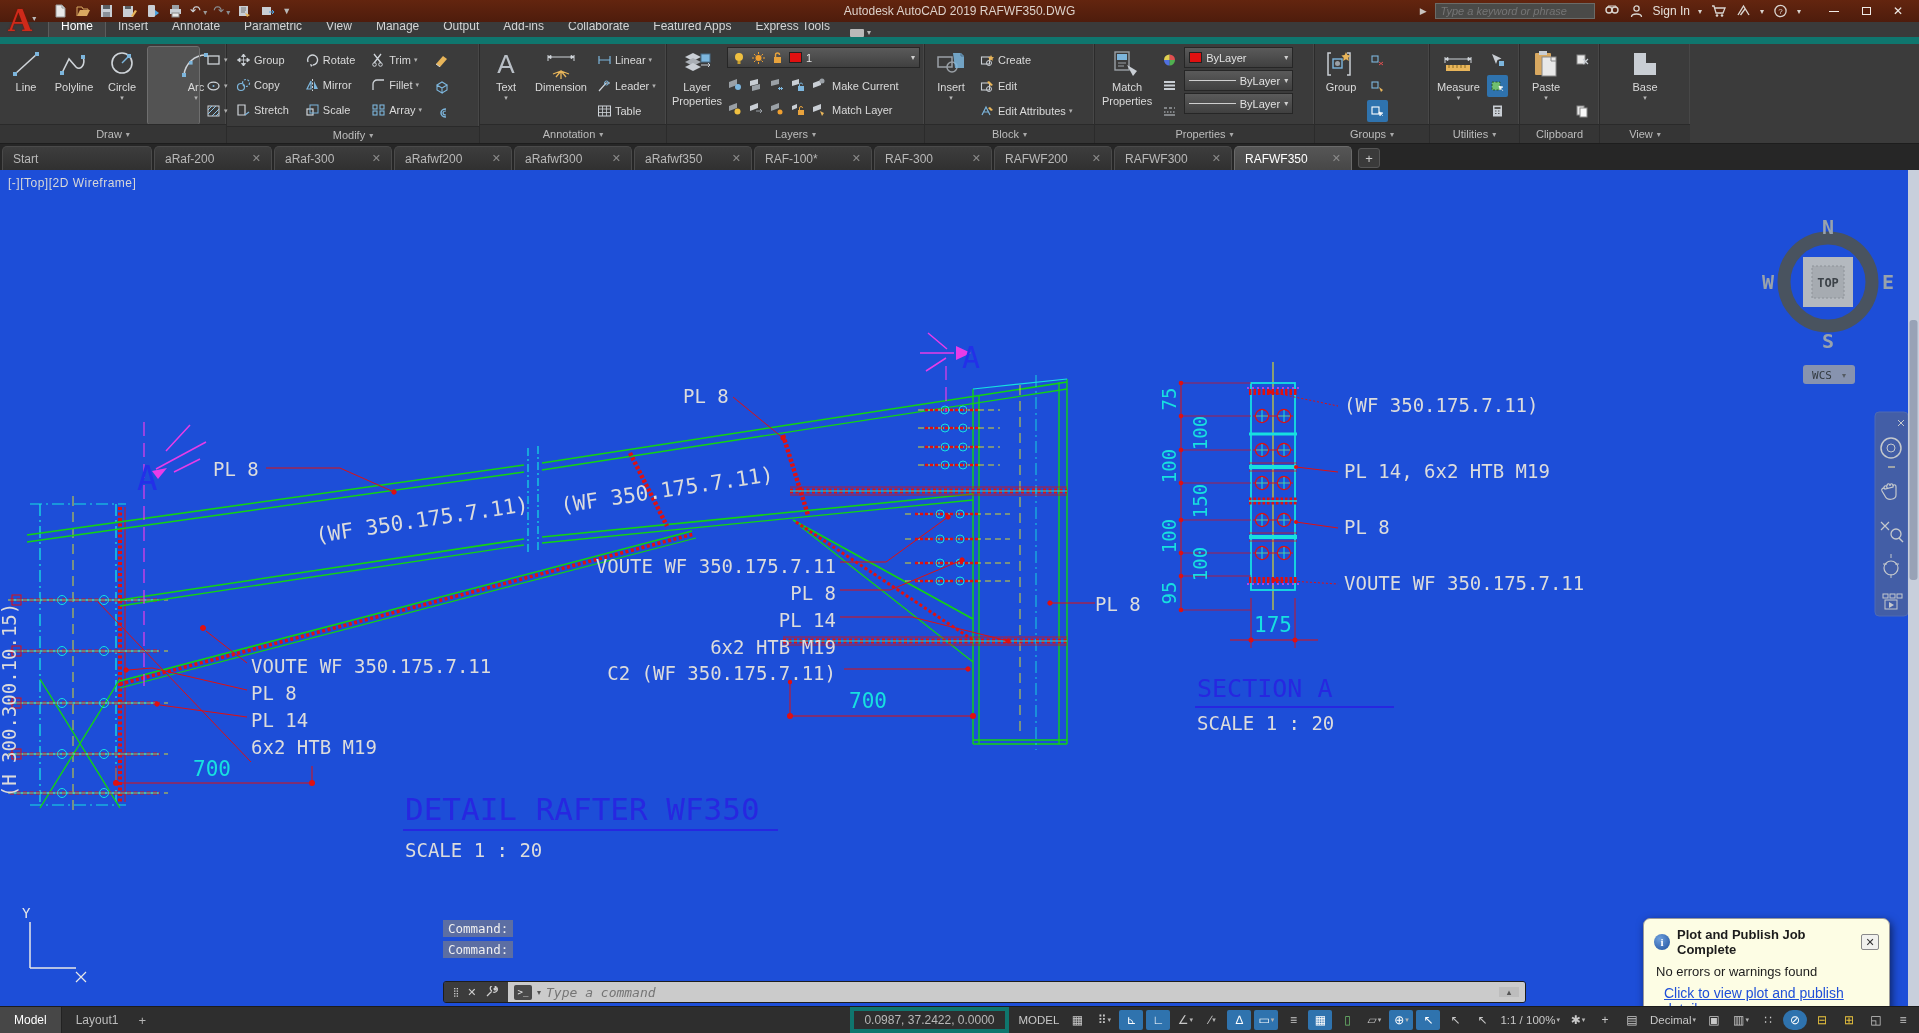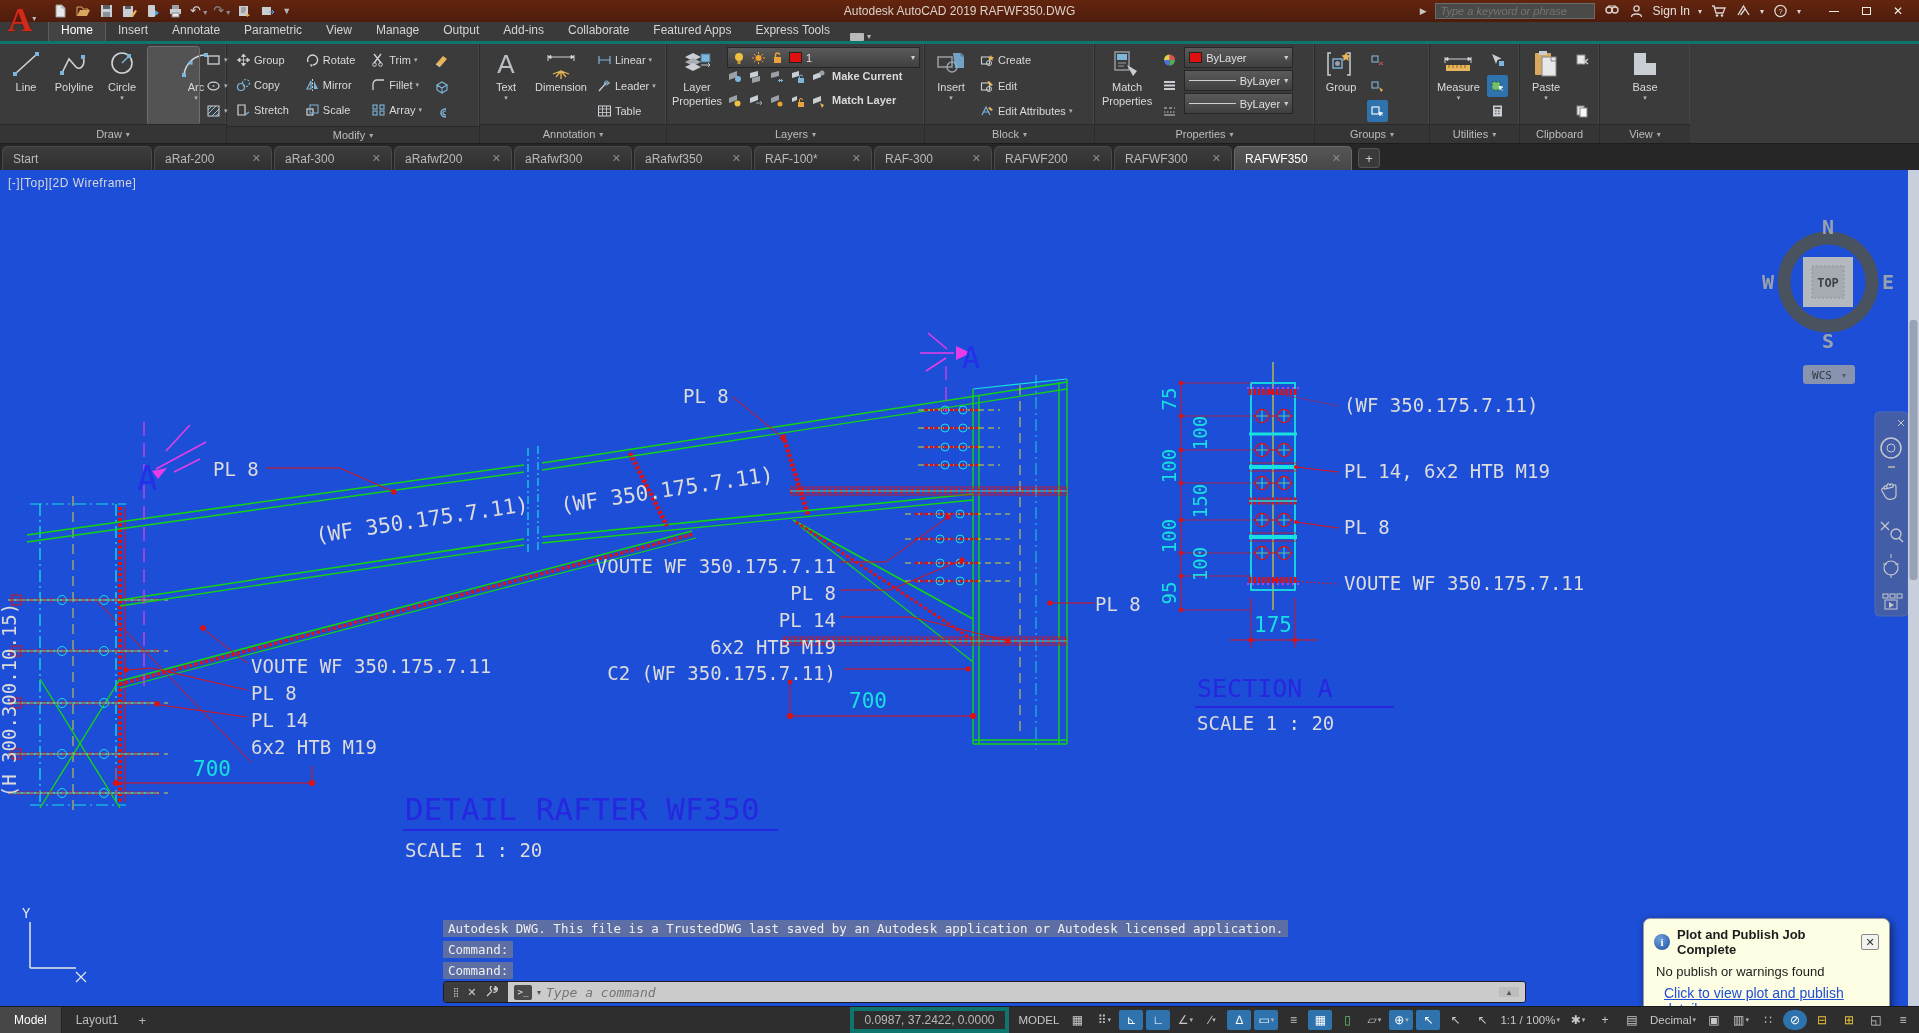--- a/index.html
+++ b/index.html
@@ -25,21 +25,21 @@
   .tb-search { width:160px; height:16px; background:#4a4a48; border:1px solid #6b6b68; color:#c9c9c5;
                font-size:11px; font-style:italic; padding:0 5px; font-family:"Liberation Sans",sans-serif; }
   .signin { font-size:12px; color:#e6e0da; }
   .tbi { color:#d9d4cf; font-size:12px; }
   .winbtns { display:flex; align-items:center; gap:2px; margin-left:10px; }
   .winbtn { width:30px; height:18px; display:flex; align-items:center; justify-content:center; color:#f0ece8; font-size:12px; }
   .wb-min i { display:block; width:10px; height:0; border-top:1px solid #f0ece8; }
   .wb-max i { display:block; width:9px; height:8px; border:1px solid #f0ece8; }
 
   
-  .ribtabs { height:22px; background:#3a3a3a; display:flex; align-items:flex-end; padding-left:48px; border-bottom:3px solid #0f766e; }
+  .ribtabs { height:22px; background:#3a3a3a; display:flex; align-items:flex-end; padding-left:48px; border-bottom:7px solid #0f766e; }
   .rtab { padding:3px 12px 4px; font-size:12px; color:#d4d4d4; }
   .rtab.active { background:#434343; border:1px solid #5c5c5c; border-bottom:none; color:#fff; }
   .rtab-extra { margin-left:8px; color:#b9b9b9; font-size:10px; display:flex; gap:3px; align-items:center; }
 
   
   .ribbon { height:100px; background:#3b3b3b; display:flex; align-items:stretch; border-bottom:1px solid #1d1d1d; }
   .rpanel { display:flex; flex-direction:column; border-right:1px solid #2b2b2b; box-shadow:inset -1px 0 0 #474747; }
   .rp-body { flex:1; display:flex; align-items:stretch; padding:3px 4px 0; gap:4px; }
   .rp-title { height:19px; background:#353535; border-top:1px solid #2a2a2a; display:flex; align-items:center;
               justify-content:center; gap:4px; font-size:11px; color:#bdbdbd; }
@@ -52,21 +52,21 @@
   .minicol { display:flex; flex-direction:column; justify-content:space-between; padding:2px 0; }
   .minirow { display:flex; align-items:center; gap:3px; height:22px; color:#dadada; font-size:11px; padding:0 3px; }
   .minirow .dd { font-size:7px; color:#b0b0b0; }
   .grid3 { display:grid; grid-template-rows:repeat(3,25px); grid-auto-flow:column; column-gap:10px; row-gap:0; padding:2px 2px; }
   .dropfield { display:flex; align-items:center; gap:4px; background:linear-gradient(#5a5a5a,#404040);
                border:1px solid #262626; height:21px; padding:0 4px; color:#e2e2e2; font-size:11px; }
   .dropfield .dd { margin-left:auto; font-size:8px; color:#cfcfcf; }
   .swatch { width:13px; height:11px; background:#e01010; border:1px solid #222; }
   .lineglyph { flex:1; height:0; border-top:1px solid #cfcfcf; }
   .layrows { display:flex; flex-direction:column; gap:2px; width:232px; }
-  .layrow2 { display:flex; align-items:flex-start; gap:6px; font-size:11px; color:#dadada; height:22px;font-weight:bold; }
+  .layrow2 { display:flex; align-items:flex-end; gap:6px; font-size:11px; color:#dadada; height:22px; }
   .ic14 { width:15px; height:14px; }
   .ic30 { width:32px; height:30px; }
 
   
   .filetabs { height:26px; background:#262626; display:flex; align-items:flex-end; padding-left:2px; }
   .ftab { height:24px; display:flex; align-items:center; gap:8px; padding:0 10px; margin-right:2px;
           background:linear-gradient(#3d3d3d,#303030); border:1px solid #4a4a4a; border-bottom:none;
           border-radius:5px 5px 0 0; font-size:12px; color:#b9b9b9; min-width:118px; justify-content:space-between; }
   .ftab.start { min-width:150px; }
   .ftab .x { color:#8b8b8b; font-size:11px; }
@@ -1200,21 +1200,20 @@
 
       <g stroke="#e8e8e8" stroke-width="1.5">
         <path d="M30,752 V798 M30,798 H76" fill="none"></path>
         <text x="22" y="748" font-size="14" fill="#e8e8e8" stroke="none">Y</text>
         <path d="M76,802 l10,10 m0,-10 l-10,10" stroke-width="1.2"></path>
       </g>
     </svg>
 
     
     <div class="cmd-history" style="top:750px">
-      <div class="cmd-line">Autodesk DWG.  This file is a TrustedDWG last saved by an Autodesk application or Autodesk licensed application.</div>
       <div class="cmd-line">Command:</div>
       <div class="cmd-line">Command:</div>
     </div>
     <div class="cmd-bar">
       <div class="cmd-left">
         <span style="font-size:9px;letter-spacing:-1px">⣿</span>
         <span style="font-size:11px">✕</span>
         <svg width="14" height="12" viewBox="0 0 14 12">
             <path d="M2,10 L7,5 M7,5 a3,3 0 1 1 4,-4 l-2,2 1,1 2,-2 a3,3 0 0 1 -4,4" fill="none" stroke="#cfcfcf" stroke-width="1.3"></path>
           </svg>
@@ -1227,21 +1226,21 @@
       </div>
     </div>
 
     
     <div class="notif">
       <div class="notif-head">
         <span class="notif-ico">i</span>
         <span class="notif-title">Plot and Publish Job Complete</span>
         <span class="notif-x">✕</span>
       </div>
-      <div class="notif-body">No publish or warnings found</div>
+      <div class="notif-body">No errors or warnings found</div>
       <a class="notif-link">Click to view plot and publish details...</a>
     </div>
   </div>
 
   <div class="statusbar">
     <div class="mtab active">Model</div>
     <div class="mtab">Layout1</div>
     <div class="mtab-plus">+</div>
     <div class="sb-right">
       <div class="coords">0.0987, 37.2422, 0.0000</div>

